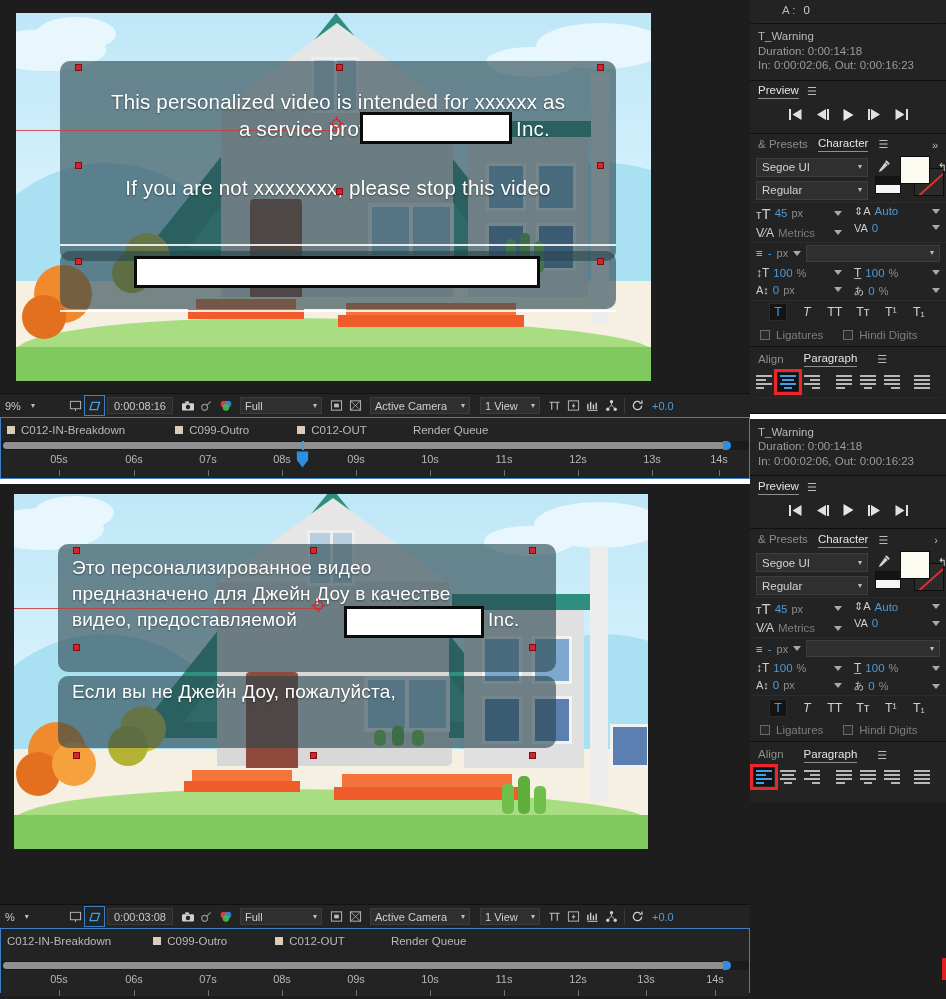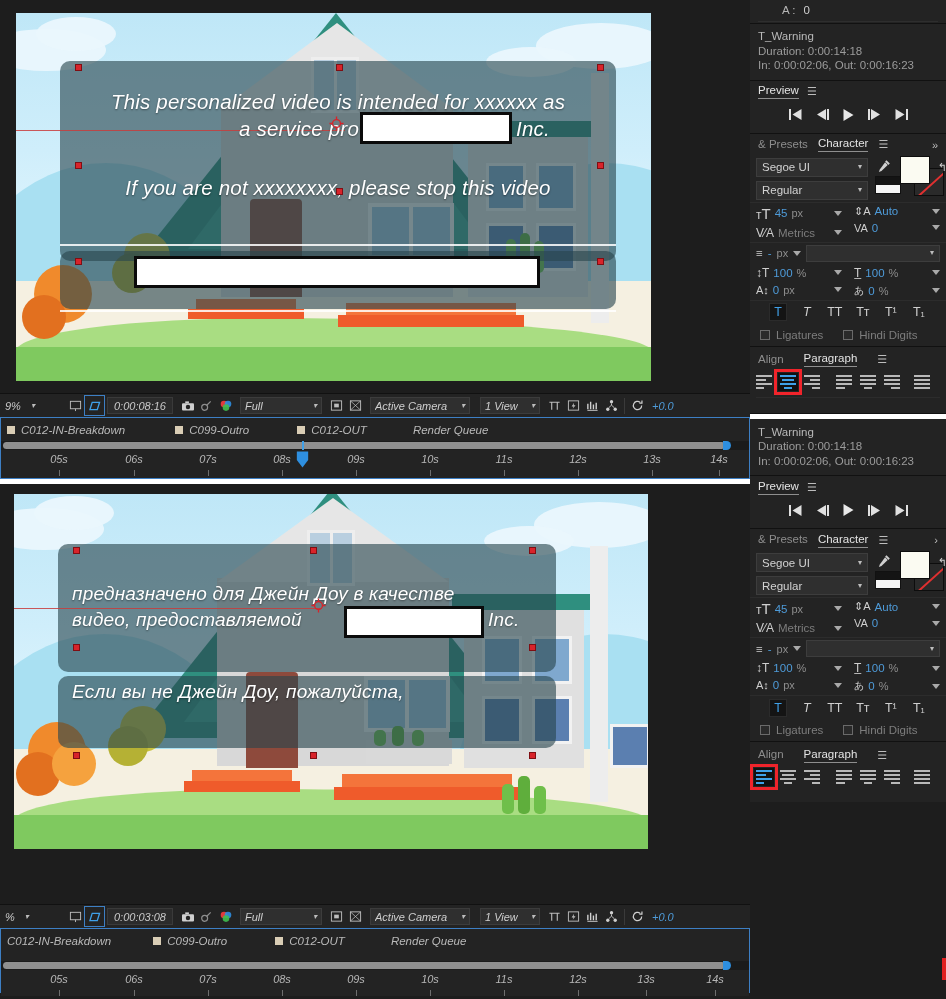--- a/index.html
+++ b/index.html
@@ -2,21 +2,21 @@
 <html><head>
 <meta charset="utf-8">
 <style>
   * { box-sizing: border-box; margin:0; padding:0; }
   html,body { width:946px; height:999px; background:#1d1d1d; overflow:hidden; }
   body { font-family:"Liberation Sans", sans-serif; color:#c8c8c8; font-size:11.5px; }
 
   .screen { position:relative; width:946px; height:999px; }
 
   
-  .left { position:absolute; left:0; top:0; width:750px;font-style:italic; }
+  .left { position:absolute; left:0; top:0; width:750px; }
 
   .viewer { position:relative; background:#1d1d1d; overflow:hidden; }
 
   
   .scene { position:absolute; inset:0; overflow:hidden; background:#bfe6f5; }
   .sky { position:absolute; left:0; top:0; right:0; height:62%;
          background:linear-gradient(#bfe7f7 0%, #cfeefb 60%, #dff4fd 100%); }
   .cloud { position:absolute; background:#eaf7fd; border-radius:50%; opacity:.95; }
   .ground { position:absolute; left:0; right:0; bottom:0; height:26%;
             background:#f3efe2; }
@@ -419,20 +419,21 @@
           <div style="position:absolute;left:520px;top:292px;width:12px;height:28px;background:#6fbf4a;border-radius:5px;"></div>
           <div style="position:absolute;left:576px;top:52px;width:18px;height:256px;background:#ededed;"></div>
           <div style="position:absolute;left:596px;top:230px;width:40px;height:44px;background:#5b7fb0;border:3px solid #f2f2f2;"></div>
         </div>
 
         <div style="position:absolute;left:44px;top:50px;width:498px;height:128px;background:rgba(40,70,78,.62);border-radius:10px;"></div>
         <div style="position:absolute;left:44px;top:182px;width:498px;height:72px;background:rgba(40,70,78,.62);border-radius:10px;"></div>
 
         <div class="guide" style="left:-14px;top:114px;width:320px;"></div>
 
+        <div class="comp-text" style="left:58px;top:62px;width:470px;text-align:left;font-size:19px;">Это персонализированное видео</div>
         <div class="comp-text" style="left:58px;top:88px;width:480px;text-align:left;font-size:19px;">предназначено для Джейн Доу в качестве</div>
         <div class="comp-text" style="left:58px;top:114px;width:300px;text-align:left;font-size:19px;">видео, предоставляемой</div>
         <div class="tb-box" style="left:330px;top:112px;width:140px;height:32px;">
             <i></i>
           </div>
         <div class="comp-text" style="left:474px;top:114px;font-size:19px;">Inc.</div>
         <div class="comp-text" style="left:58px;top:186px;width:470px;text-align:left;font-size:19px;"> Если вы не Джейн Доу, пожалуйста,</div>
 
         <div class="handle" style="left:59px;top:53px;"></div>
         <div class="handle" style="left:296px;top:53px;"></div>

